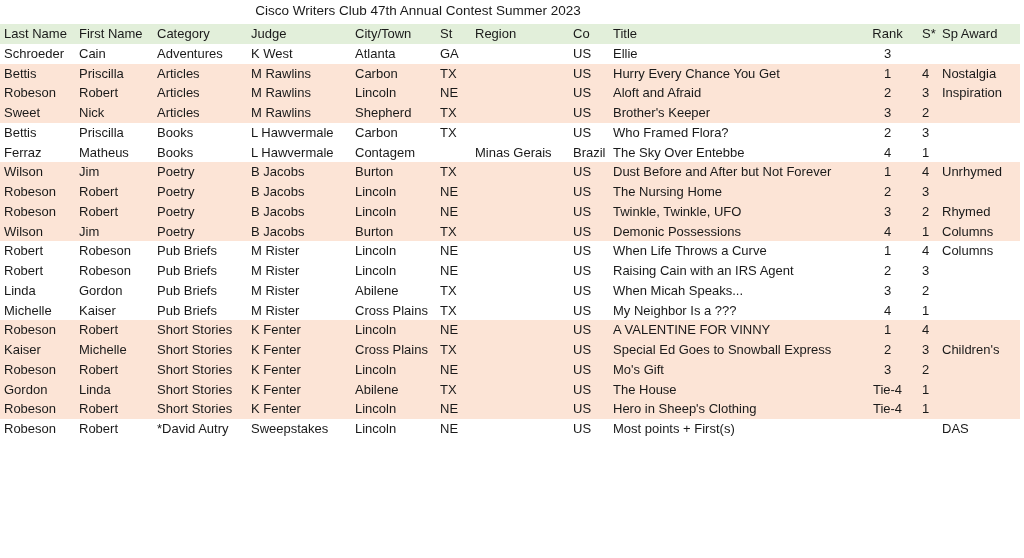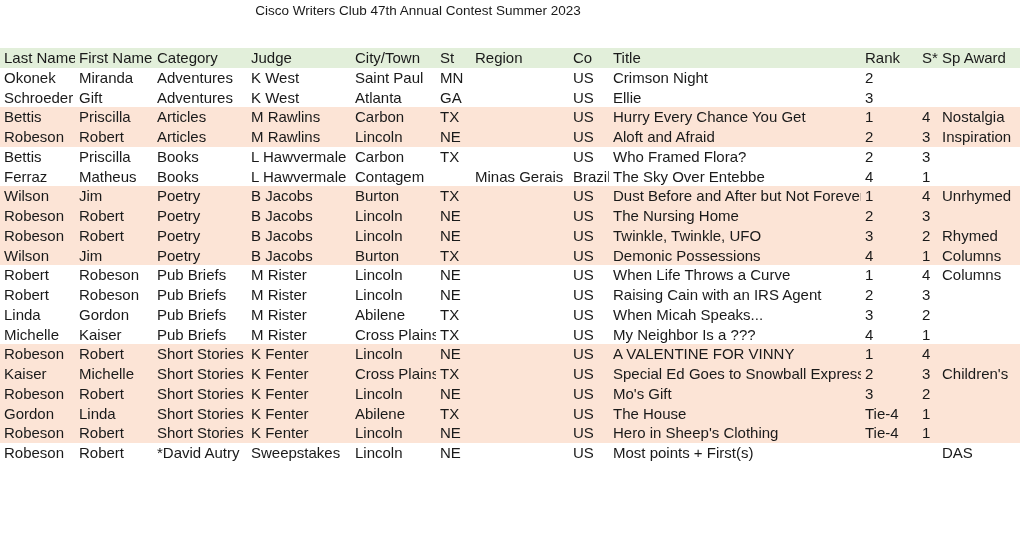--- a/index.html
+++ b/index.html
@@ -6,31 +6,31 @@
   body {
     width: 1024px; height: 558px; overflow: hidden;
     font-family: "Liberation Sans", "DejaVu Sans", sans-serif;
     color: #1a1a1a; position: relative;
   }
   .title {
     position: absolute; top: 2px; left: 0; width: 836px;
     text-align: center; font-size: 13.5px; line-height: 18px; color: #1a1a1a;
   }
   table {
-    position: absolute; top: 48px; left: 0;
+    position: absolute; top: 24px; left: 0;
     width: 1020px; border-collapse: collapse; table-layout: fixed;
-    font-size: 15px;
+    font-size: 13px;
   }
   td, th {
     padding: 0 0 0 4px; height: 19.75px; line-height: 19.75px;
     white-space: nowrap; overflow: hidden; font-weight: normal; text-align: left;
   }
   thead tr { background: #e2efda; }
   tr.shaded { background: #fce4d6; }
-  .r { text-align: left; padding-right: 6px; }
+  .r { text-align: center; padding-right: 6px; }
   .s { text-align: left; padding-left: 6px; }
 </style>
 </head>
 <body>
 
 <div class="title">Cisco Writers Club 47th Annual Contest Summer 2023</div>
 
 <table>
   <colgroup>
     <col style="width:75px">
@@ -57,36 +57,22 @@
         <th>Region</th>
         <th>Co</th>
         <th>Title</th>
         <th class="r">Rank</th>
         <th class="s">S*</th>
         <th>Sp Award</th>
       </tr>
   </thead>
   <tbody id="tbody">
       <tr>
-        <td>Okonek</td>
-        <td>Miranda</td>
-        <td>Adventures</td>
-        <td>K West</td>
-        <td>Saint Paul</td>
-        <td>MN</td>
-        <td></td>
-        <td>US</td>
-        <td>Crimson Night</td>
-        <td class="r">2</td>
-        <td class="s"></td>
-        <td></td>
-      </tr>
-      <tr>
         <td>Schroeder</td>
-        <td>Gift</td>
+        <td>Cain</td>
         <td>Adventures</td>
         <td>K West</td>
         <td>Atlanta</td>
         <td>GA</td>
         <td></td>
         <td>US</td>
         <td>Ellie</td>
         <td class="r">3</td>
         <td class="s"></td>
         <td></td>
@@ -112,20 +98,34 @@
         <td>M Rawlins</td>
         <td>Lincoln</td>
         <td>NE</td>
         <td></td>
         <td>US</td>
         <td>Aloft and Afraid</td>
         <td class="r">2</td>
         <td class="s">3</td>
         <td>Inspiration</td>
       </tr>
+      <tr class="shaded">
+        <td>Sweet</td>
+        <td>Nick</td>
+        <td>Articles</td>
+        <td>M Rawlins</td>
+        <td>Shepherd</td>
+        <td>TX</td>
+        <td></td>
+        <td>US</td>
+        <td>Brother's Keeper</td>
+        <td class="r">3</td>
+        <td class="s">2</td>
+        <td></td>
+      </tr>
       <tr>
         <td>Bettis</td>
         <td>Priscilla</td>
         <td>Books</td>
         <td>L Hawvermale</td>
         <td>Carbon</td>
         <td>TX</td>
         <td></td>
         <td>US</td>
         <td>Who Framed Flora?</td>

